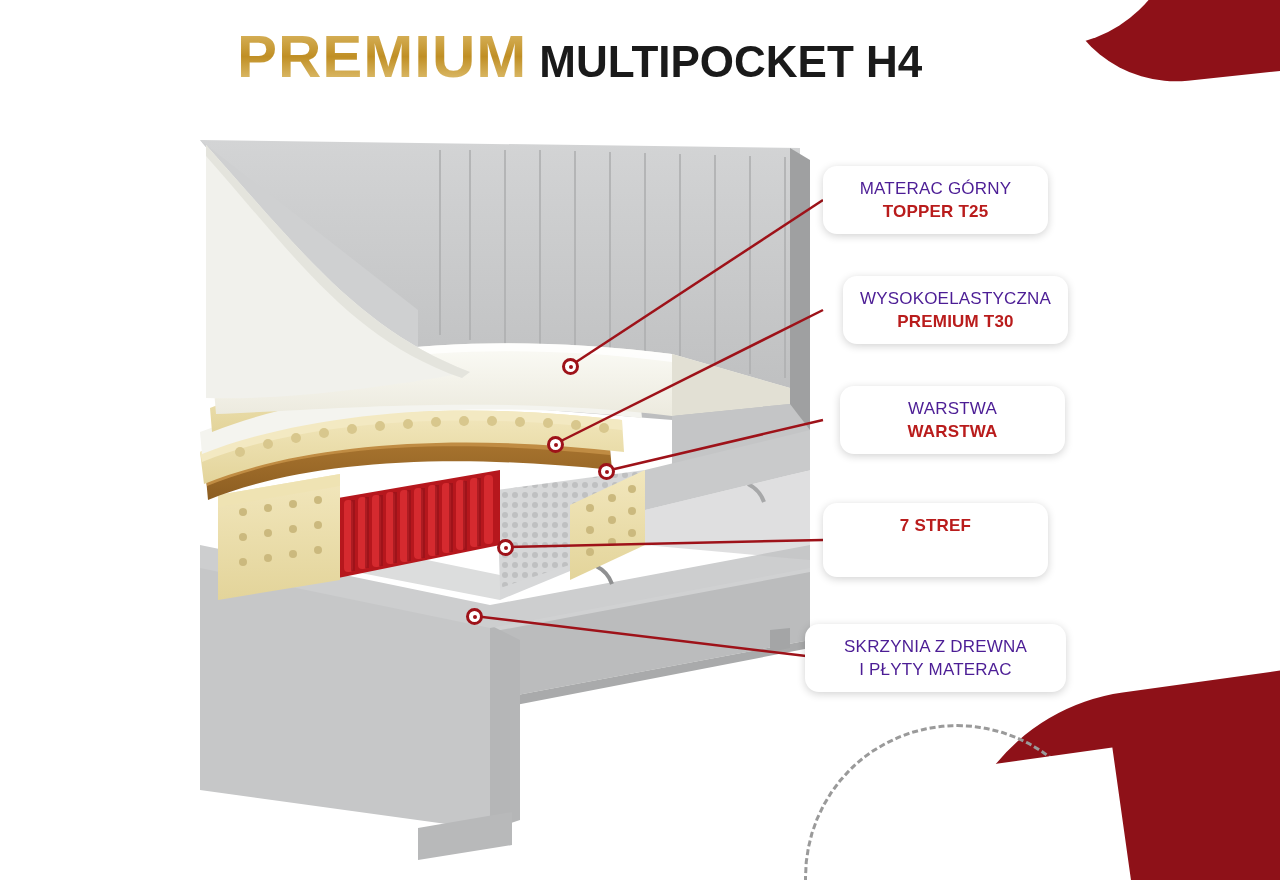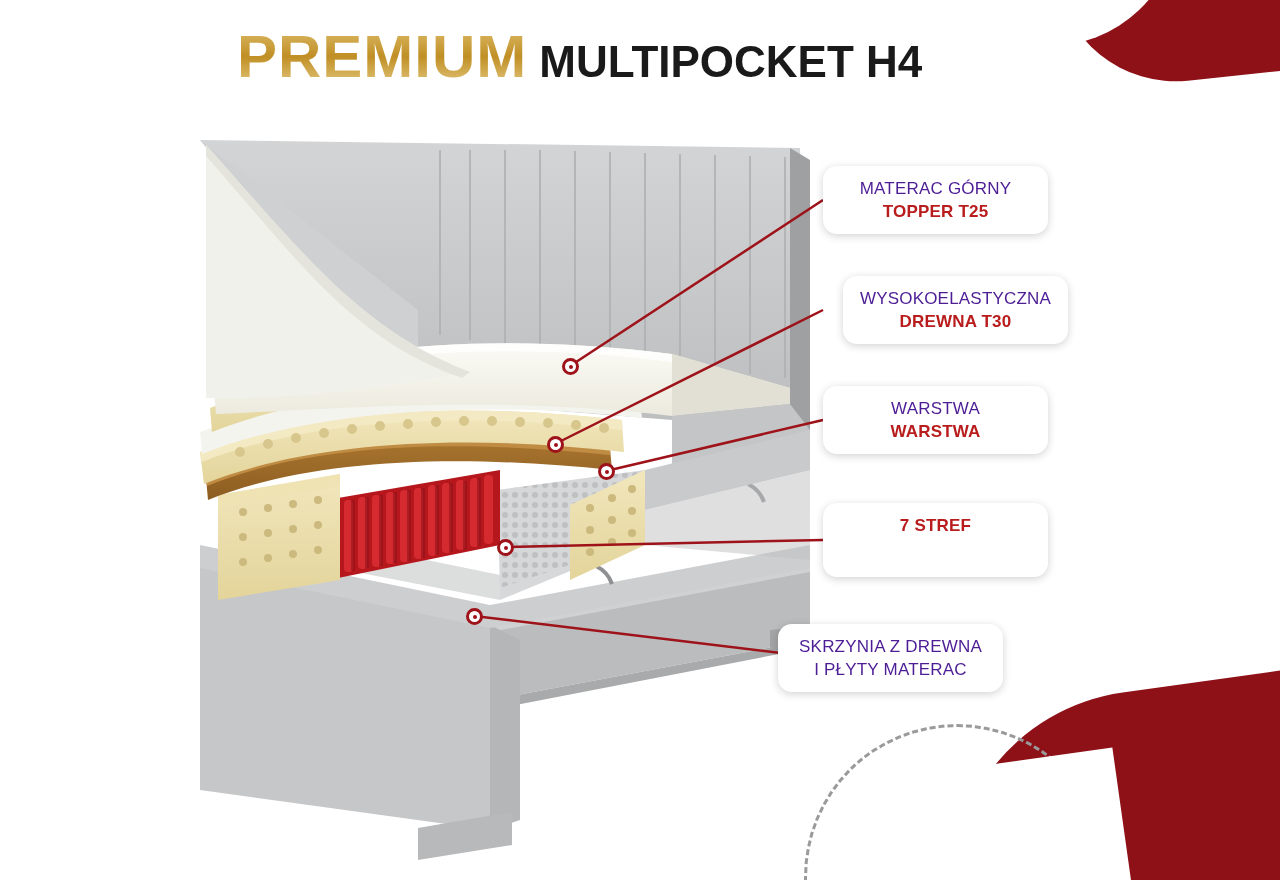--- a/index.html
+++ b/index.html
@@ -111,23 +111,23 @@
   }
   .label-box .accent {
     color: #b91c1c;
     font-weight: bold;
   }
   .label-box .plain {
     color: #4c1d95;
   }
   .lb1 { left: 823px; top: 166px;  width: 225px; height: 68px; }
   .lb2 { left: 823px; top: 276px;  width: 225px; height: 68px; margin-left: 20px; }
-  .lb3 { left: 823px; top: 386px;  width: 225px; height: 68px; }
+  .lb3 { left: 840px; top: 386px;  width: 225px; height: 68px; }
   .lb4 { left: 823px; top: 503px;  width: 225px; height: 74px; text-align: center; }
-  .lb5 { left: 778px; top: 624px;  width: 225px; height: 68px; }
+  .lb5 { left: 805px; top: 624px;  width: 261px; height: 68px; }
 
   
   .dot {
     position: absolute;
     width: 17px;
     height: 17px;
     border-radius: 50%;
     background: #ffffff;
     border: 3px solid #9e1219;
     box-sizing: border-box;
@@ -371,21 +371,21 @@
   <div class="dot" style="left:497px; top:539px;"></div>
   <div class="dot" style="left:466px; top:608px;"></div>
 
   <div class="label-box lb1">
     <div class="plain">MATERAC GÓRNY</div>
     <div class="accent">TOPPER T25</div>
   </div>
 
   <div class="label-box lb2">
     <div class="plain">WYSOKOELASTYCZNA</div>
-    <div class="accent">DREWNA T30</div>
+    <div class="accent">PREMIUM T30</div>
   </div>
 
   <div class="label-box lb3">
     <div class="plain">WARSTWA</div>
     <div class="accent">WARSTWA</div>
   </div>
 
   <div class="label-box lb4">
     <div class="accent">7 STREF</div>
   </div>

